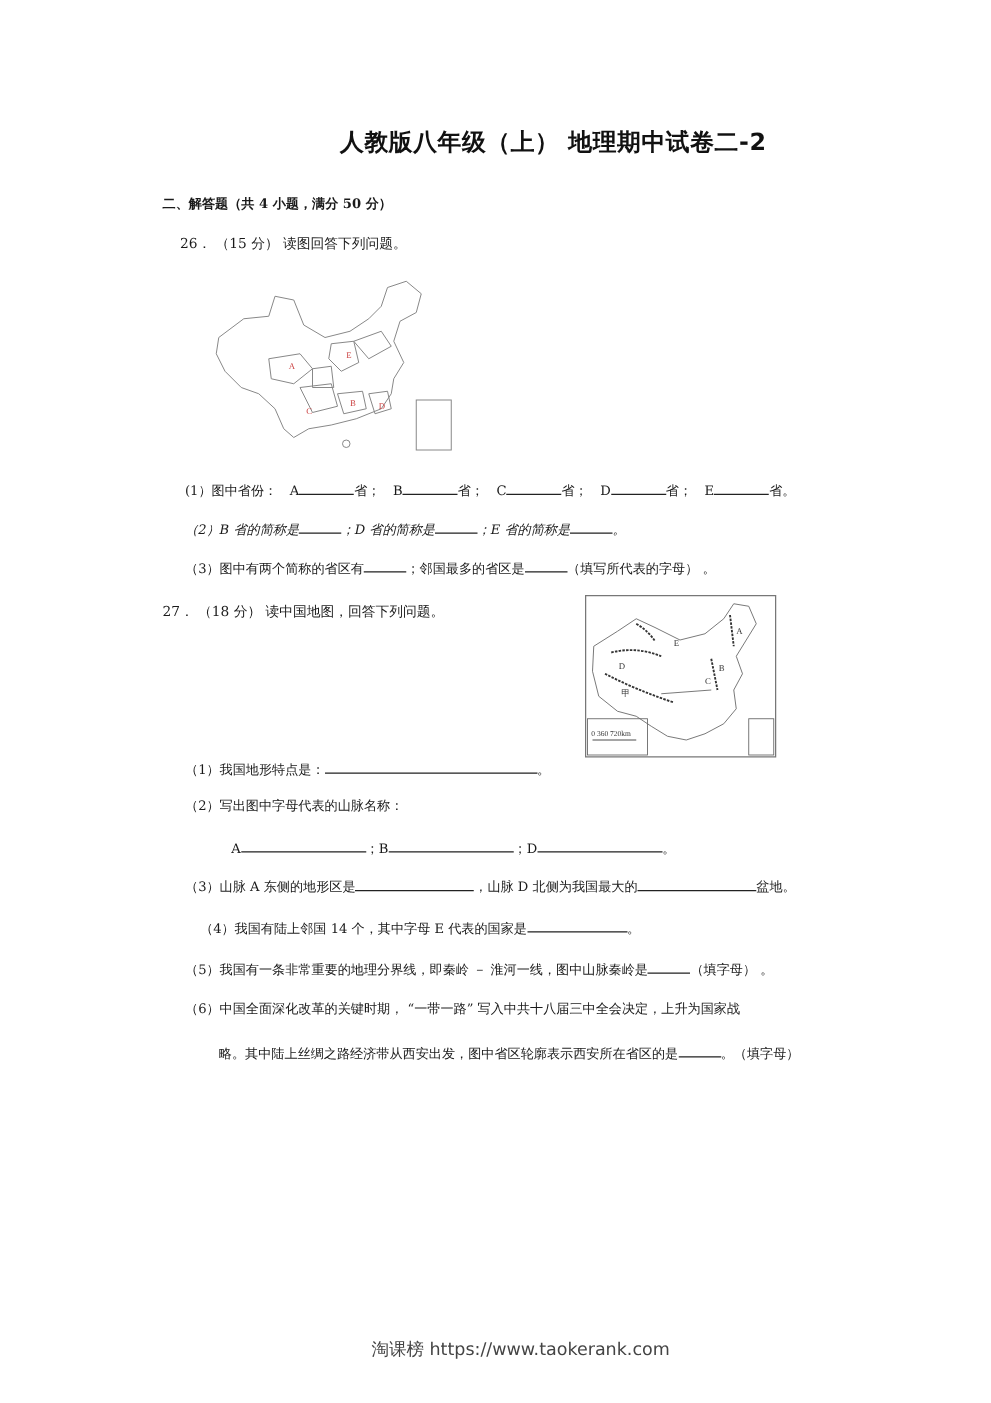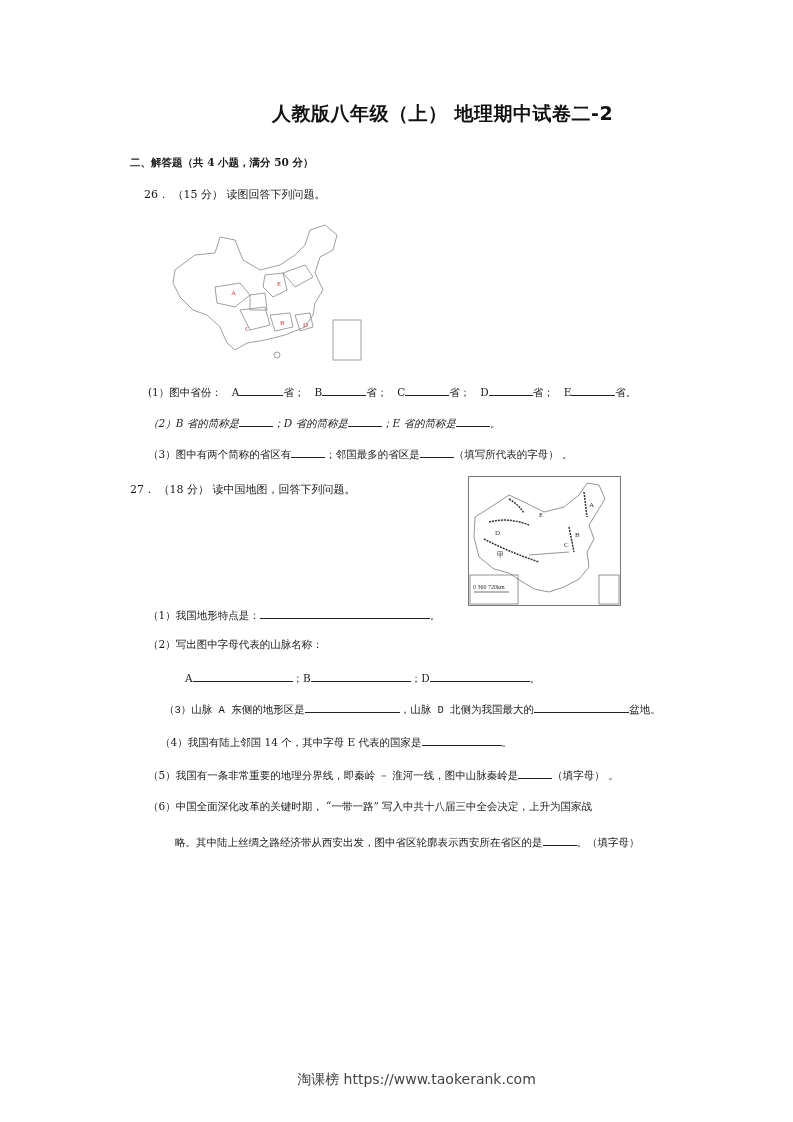--- a/index.html
+++ b/index.html
@@ -92,21 +92,21 @@
 <div class="abs sub" style="left:148px; top:607px;">
   <span>（1）我国地形特点是：</span><span class="blank" style="width:170px"></span><span>。</span>
 </div>
 
 <div class="abs sub" style="left:148px; top:638px;">（2）写出图中字母代表的山脉名称：</div>
 
 <div class="abs sub" style="left:145px; top:670px;margin-left:40px;">
   <span>A</span><span class="blank" style="width:100px"></span><span>；B</span><span class="blank" style="width:100px"></span><span>；D</span><span class="blank" style="width:100px"></span><span>。</span>
 </div>
 
-<div class="abs sub" style="left:164px; top:701px;font-family:Liberation Mono, monospace;">
+<div class="abs sub" style="left:148px; top:701px;">
   <span>（3）山脉 A 东侧的地形区是</span><span class="blank" style="width:95px"></span><span>，山脉 D 北侧为我国最大的</span><span class="blank" style="width:95px"></span><span>盆地。</span>
 </div>
 
 <div class="abs sub" style="left:160px; top:734px;">
   <span>（4）我国有陆上邻国 14 个，其中字母 E 代表的国家是</span><span class="blank" style="width:80px"></span><span>。</span>
 </div>
 
 <div class="abs sub" style="left:148px; top:767px;">
   <span>（5）我国有一条非常重要的地理分界线，即秦岭 － 淮河一线，图中山脉秦岭是</span><span class="blank" style="width:34px"></span><span>（填字母） 。</span>
 </div>

